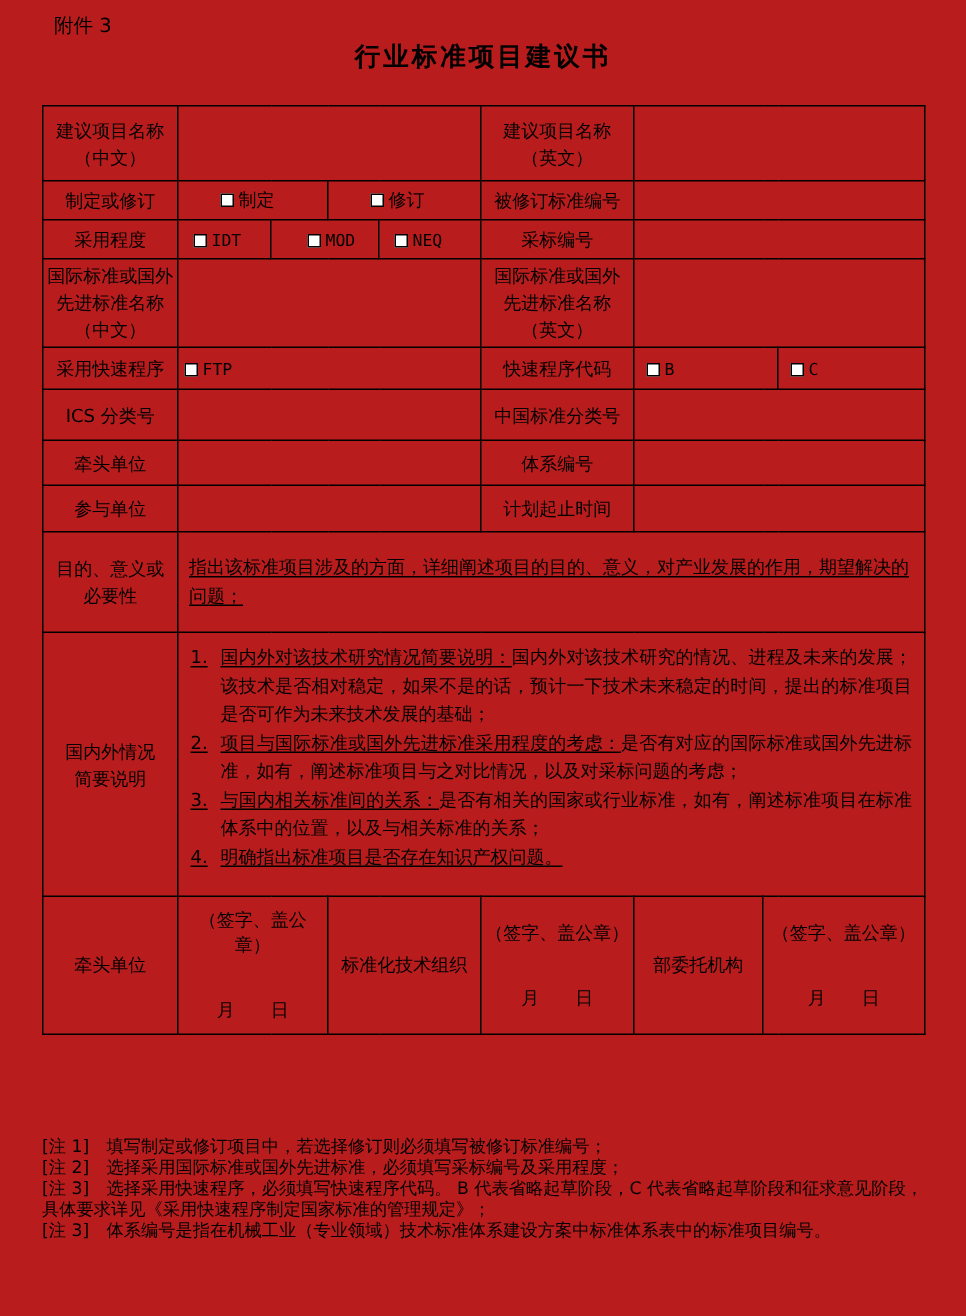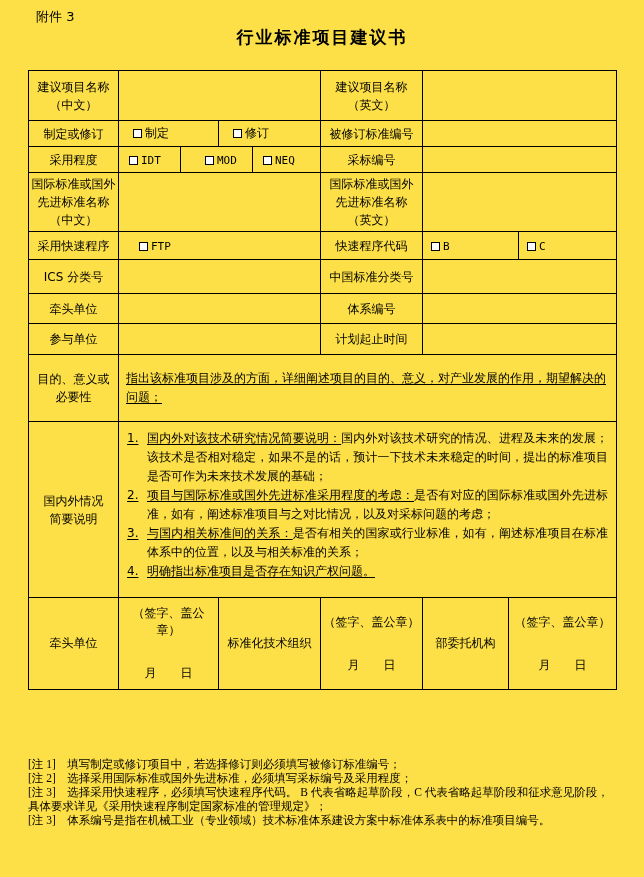--- a/index.html
+++ b/index.html
@@ -2,21 +2,21 @@
 <html><head>
 <meta charset="utf-8">
 <style>
   * { box-sizing: border-box; }
   html,body { margin:0; padding:0; background:#ffffff; }
   body {
     width:644px; height:877px;
     font-family:"DejaVu Sans","Liberation Sans",sans-serif;
     color:#000;
   }
-  .page { position:relative; width:644px; height:877px; background:#fde047; overflow:hidden; }
+  .page { position:relative; width:644px; height:877px; background:#b91c1c; overflow:hidden; }
 
   .attachment {
     position:absolute; left:36px; top:8px;
     font-size:13px;
   }
   .doc-title {
     position:absolute; left:0; top:26px; width:644px;
     text-align:center; font-size:17px; font-weight:bold; letter-spacing:2px;
   }
 
@@ -30,21 +30,21 @@
     padding:0 2px;
     overflow:hidden;
   }
   td.lbl {
     text-align:center; vertical-align:middle;
     white-space:pre-line; line-height:18px;
     padding:2px 2px;
     margin-left:12px;
   }
   td.val { vertical-align:middle; }
-  td.chk-cell { vertical-align:middle; padding-left:14px; }
+  td.chk-cell { vertical-align:middle; padding-left:28px; }
   .checkbox {
     display:inline-block; width:9px; height:9px;
     border:1px solid #000; background:#fff;
     margin-right:3px; vertical-align:-1px;
   }
   .opt-latin { font-family:"DejaVu Sans Mono","Liberation Mono",monospace; font-size:11px; }
 
   td.hint-cell { vertical-align:middle; padding:4px 8px 4px 7px; line-height:19px; }
   .u { text-decoration:underline; text-underline-offset:2px; }
 
@@ -56,21 +56,21 @@
   .item .no { flex:0 0 20px; text-decoration:underline; text-underline-offset:2px; }
   .item .itxt { flex:1 1 auto; text-align:justify; }
 
   td.sig-lbl { text-align:center; vertical-align:middle; white-space:pre-line; }
   td.sig-cell { text-align:center; vertical-align:middle; }
   td.sig-cell .stamp { margin-top:0; }
   td.sig-cell .date { margin-top:26px; }
 
   .notes {
     position:absolute; left:28px; top:758px; width:590px;
-    font-size:11.5px; line-height:13.5px;font-family:Liberation Serif, serif;
+    font-size:11.5px; line-height:13.5px;
   }
   .notes .note { margin:0 0 0.5px 0; }
 </style>
 </head>
 <body>
 
 <div class="page">
 
   <div class="attachment">附件 3</div>
   <div class="doc-title">行业标准项目建议书</div>
@@ -131,21 +131,21 @@
 （中文）</td>
       <td class="val" colspan="4"></td>
       <td class="lbl">国际标准或国外
 先进标准名称
 （英文）</td>
       <td class="val" colspan="3"></td>
     </tr>
 
     <tr style="height:28px">
       <td class="lbl">采用快速程序</td>
-      <td class="chk-cell" style="padding-left:20px" colspan="4">
+      <td class="chk-cell" style="padding-left:4px" colspan="4">
         <span class="checkbox"></span><span class="opt-latin">FTP</span>
       </td>
       <td class="lbl">快速程序代码</td>
       <td class="chk-cell" style="padding-left:8px" colspan="2">
         <span class="checkbox"></span><span class="opt-latin">B</span>
       </td>
       <td class="chk-cell" style="padding-left:8px">
         <span class="checkbox"></span><span class="opt-latin">C</span>
       </td>
     </tr>

